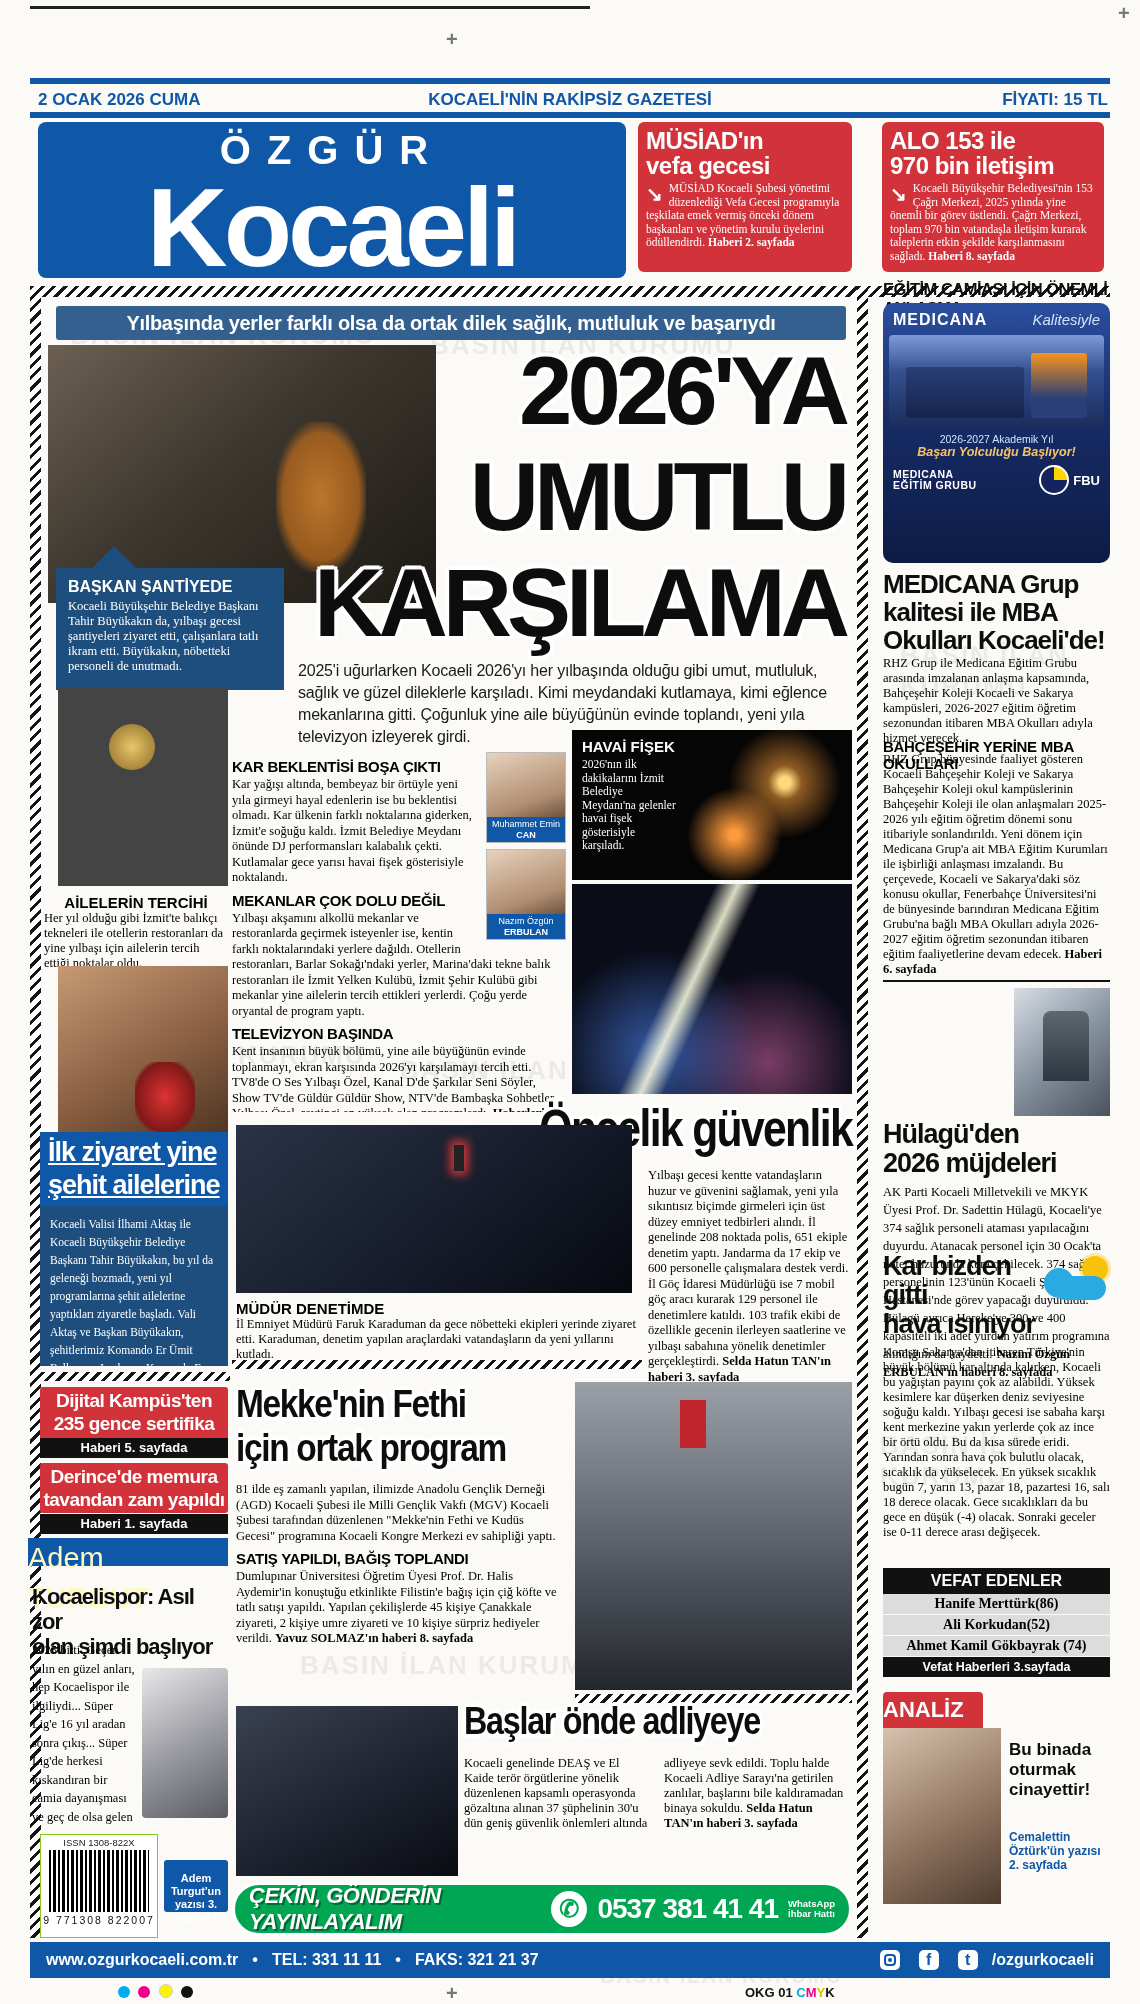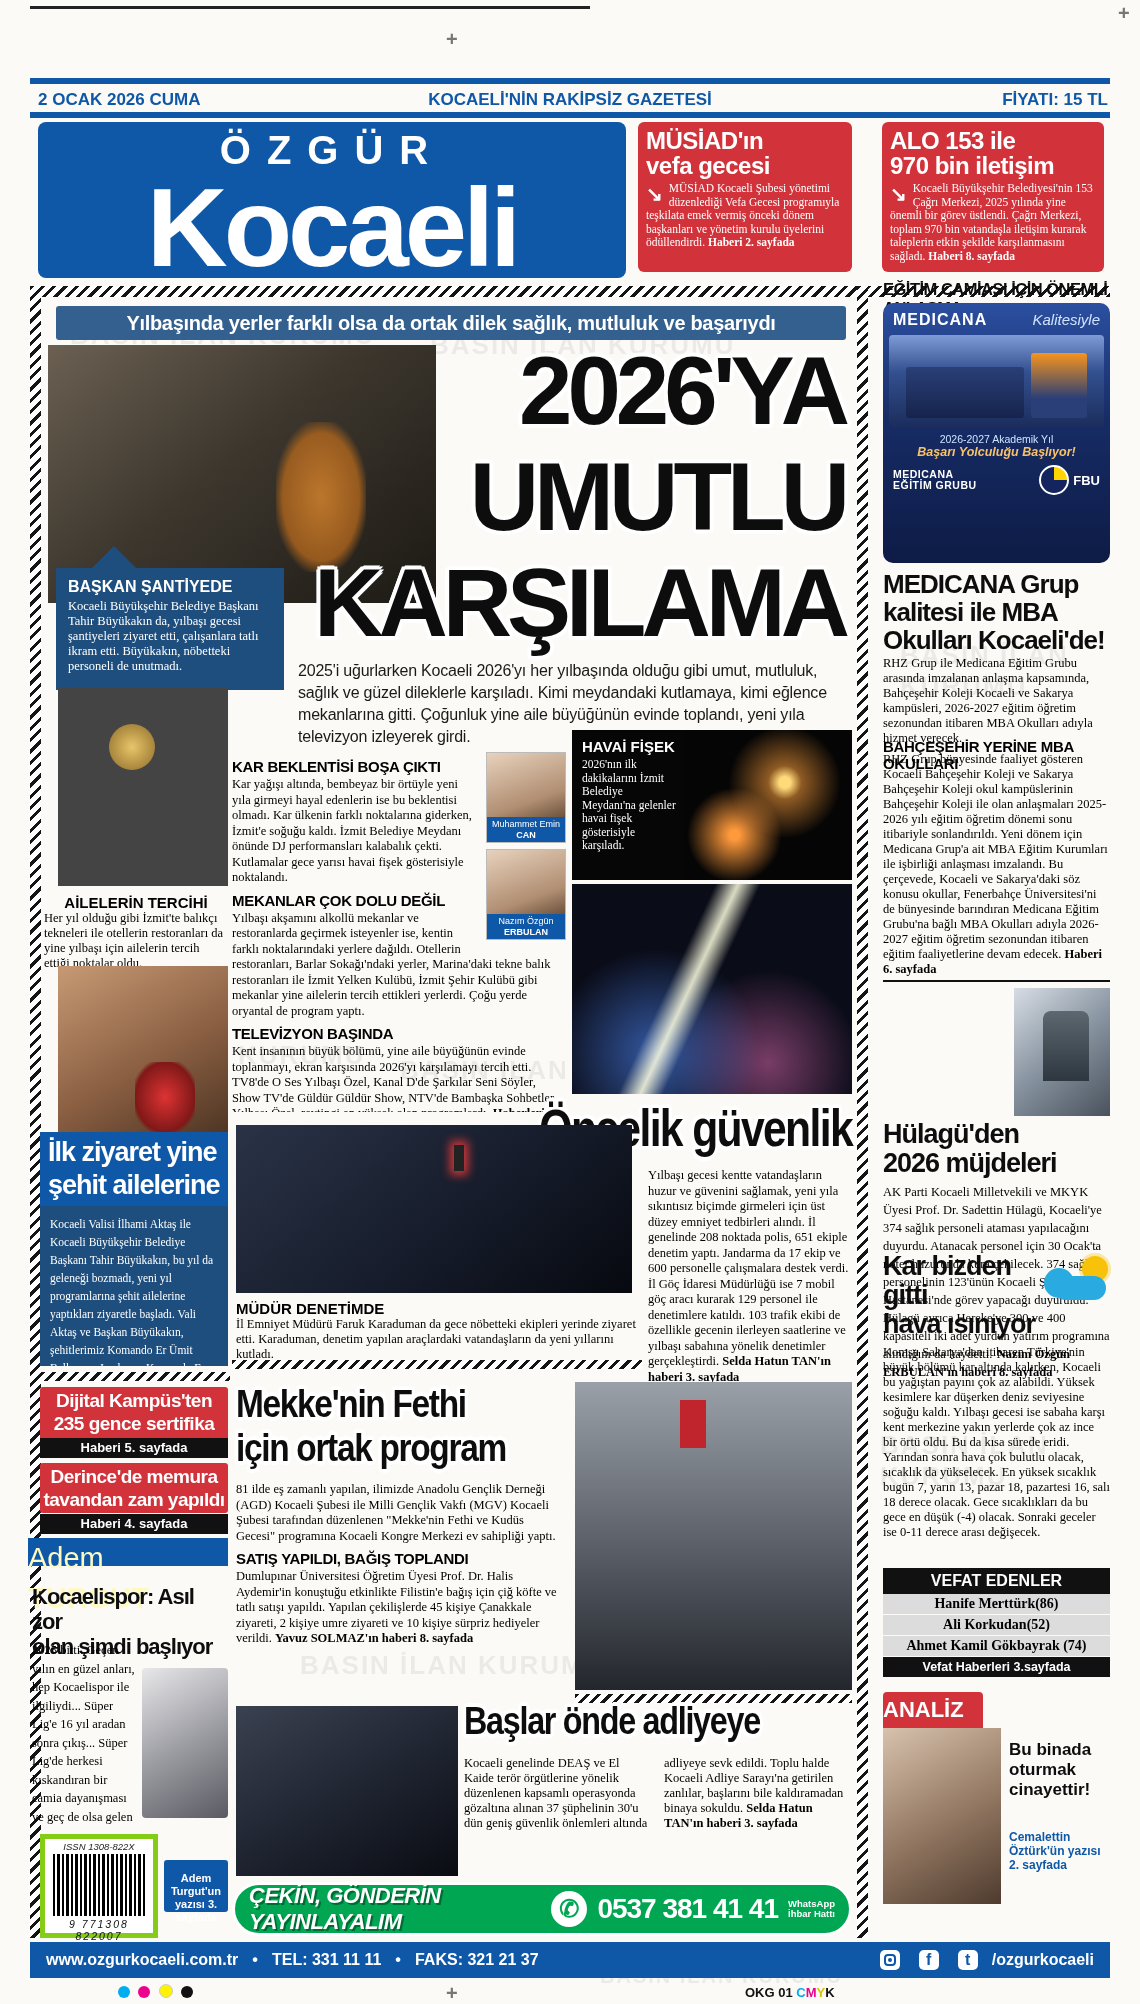--- a/index.html
+++ b/index.html
@@ -196,51 +196,51 @@
   <span class="refbold">Selda Hatun TAN'ın haberi 3. sayfada</span>
 </div>
 
 <div class="abs ph ph-restaurant" style="left:58px;top:688px;width:170px;height:198px;"></div>
 <div class="abs" style="left:44px;top:894px;width:184px;">
   <div class="caphead" style="text-align:center;">AİLELERİN TERCİHİ</div>
   <div class="serif" style="font-size:12.5px;line-height:15px;">Her yıl olduğu gibi İzmit'te balıkçı tekneleri ile otellerin restoranları da yine yılbaşı için ailelerin tercih ettiği noktalar oldu.</div>
 </div>
 <div class="abs ph ph-visit" style="left:58px;top:966px;width:170px;height:174px;"></div>
 <div class="abs bluebox pl b" style="left:40px;top:1132px;width:188px;height:74px;color:#fff;font-size:27px;line-height:33px;
-            letter-spacing:-1px;padding:4px 0 0 8px;box-sizing:border-box;">İlk ziyaret yine
+            letter-spacing:-1px;padding:4px 0 0 8px;box-sizing:border-box;text-decoration:underline;">İlk ziyaret yine
 şehit ailelerine</div>
 <div class="abs" style="left:40px;top:1206px;width:188px;height:160px;background:#1d4e7e;color:#fff;
             padding:8px 10px;box-sizing:border-box;overflow:hidden;">
   <span class="serif" style="font-size:11.5px;line-height:13.5px;">Kocaeli Valisi İlhami Aktaş ile Kocaeli Büyükşehir Belediye Başkanı Tahir Büyükakın, bu yıl da geleneği bozmadı, yeni yıl programlarına şehit ailelerine yaptıkları ziyaretle başladı. Vali Aktaş ve Başkan Büyükakın, şehitlerimiz Komando Er Ümit Balkan ve Jandarma Komando Er Muhammet Güçlü'nün ailelerini ziyaret etti, yeni yıllarını kutladı.</span>
   
 </div>
 <div class="abs hatch" style="left:30px;top:1372px;width:200px;height:9px;"></div>
 
 <div class="abs redbox b pl" style="left:40px;top:1387px;width:188px;height:60px;font-size:19px;line-height:23px;text-align:center;
             border-radius:3px;padding-top:2px;box-sizing:border-box;letter-spacing:-.5px;">Dijital Kampüs'ten
 235 gence sertifika</div>
 <div class="abs b" style="left:40px;top:1438px;width:188px;height:20px;background:#111;color:#fff;font-size:13px;
             line-height:20px;text-align:center;">Haberi 5. sayfada</div>
 <div class="abs redbox b pl" style="left:40px;top:1463px;width:188px;height:50px;font-size:19px;line-height:23px;text-align:center;
             border-radius:3px;padding-top:2px;box-sizing:border-box;letter-spacing:-.5px;">Derince'de memura
 tavandan zam yapıldı</div>
 <div class="abs b" style="left:40px;top:1514px;width:188px;height:20px;background:#111;color:#fff;font-size:13px;
-            line-height:20px;text-align:center;">Haberi 4. sayfada</div>
+            line-height:20px;text-align:center;">Haberi 1. sayfada</div>
 
 <div class="abs bluebox" style="left:28px;top:1538px;width:200px;height:28px;color:#fef9c3;text-align:left;font-size:29px;line-height:40px;">
   <span>Adem</span>
   <span class="b">TURGUT</span>
 </div>
 <div class="abs b pl" style="left:32px;top:1584px;width:196px;font-size:22px;line-height:25px;letter-spacing:-1px;color:#0d0d0d;">Kocaelispor: Asıl zor
 olan şimdi başlıyor</div>
 <div class="abs" style="left:32px;top:1640px;width:196px;height:188px;overflow:hidden;">
   <div class="ph ph-suit" style="float:right;width:86px;height:150px;margin:28px 0 4px 6px;border-radius:4px;position:relative;"></div>
   <span class="serif" style="font-size:12.5px;line-height:15.5px;">2025 bitti. Geçen yılın en güzel anları, hep Kocaelispor ile ilgiliydi... Süper Lig'e 16 yıl aradan sonra çıkış... Süper Lig'de herkesi kıskandıran bir camia dayanışması ve geç de olsa gelen başarılar ve ilk yarıyı iyi bir yerde bitirmemiz. Her şey çok güzeldi. Peki, bu yıl nasıl olacak? Anlatmak isterim.</span>
 </div>
-<div class="abs" style="left:40px;top:1834px;width:118px;height:104px;background:#fff;border:5px solid #84cc16;text-align:center;padding-top:2px;box-sizing:border-box;font-style:italic;">
+<div class="abs" style="left:40px;top:1834px;width:118px;height:104px;background:#fff;border:1px solid #84cc16;text-align:center;padding-top:2px;box-sizing:border-box;">
   <div style="font-size:9.5px;color:#222;">ISSN 1308-822X</div>
   <div style="margin:2px 8px;height:62px;background:repeating-linear-gradient(90deg,#000 0 2px,#fff 2px 4px,#000 4px 7px,#fff 7px 9px);"></div>
   <div style="font-size:10.5px;letter-spacing:2px;color:#111;">9 771308 822007</div>
 </div>
 <div class="abs bluebox b pl" style="left:164px;top:1860px;width:64px;height:52px;color:#fff;font-size:11px;line-height:13px;
             text-align:center;padding-top:12px;box-sizing:border-box;border-radius:3px;">Adem Turgut'un
 yazısı 3. sayfada</div>
 
 <div class="abs hatch" style="left:232px;top:1360px;width:410px;height:9px;"></div>
 

